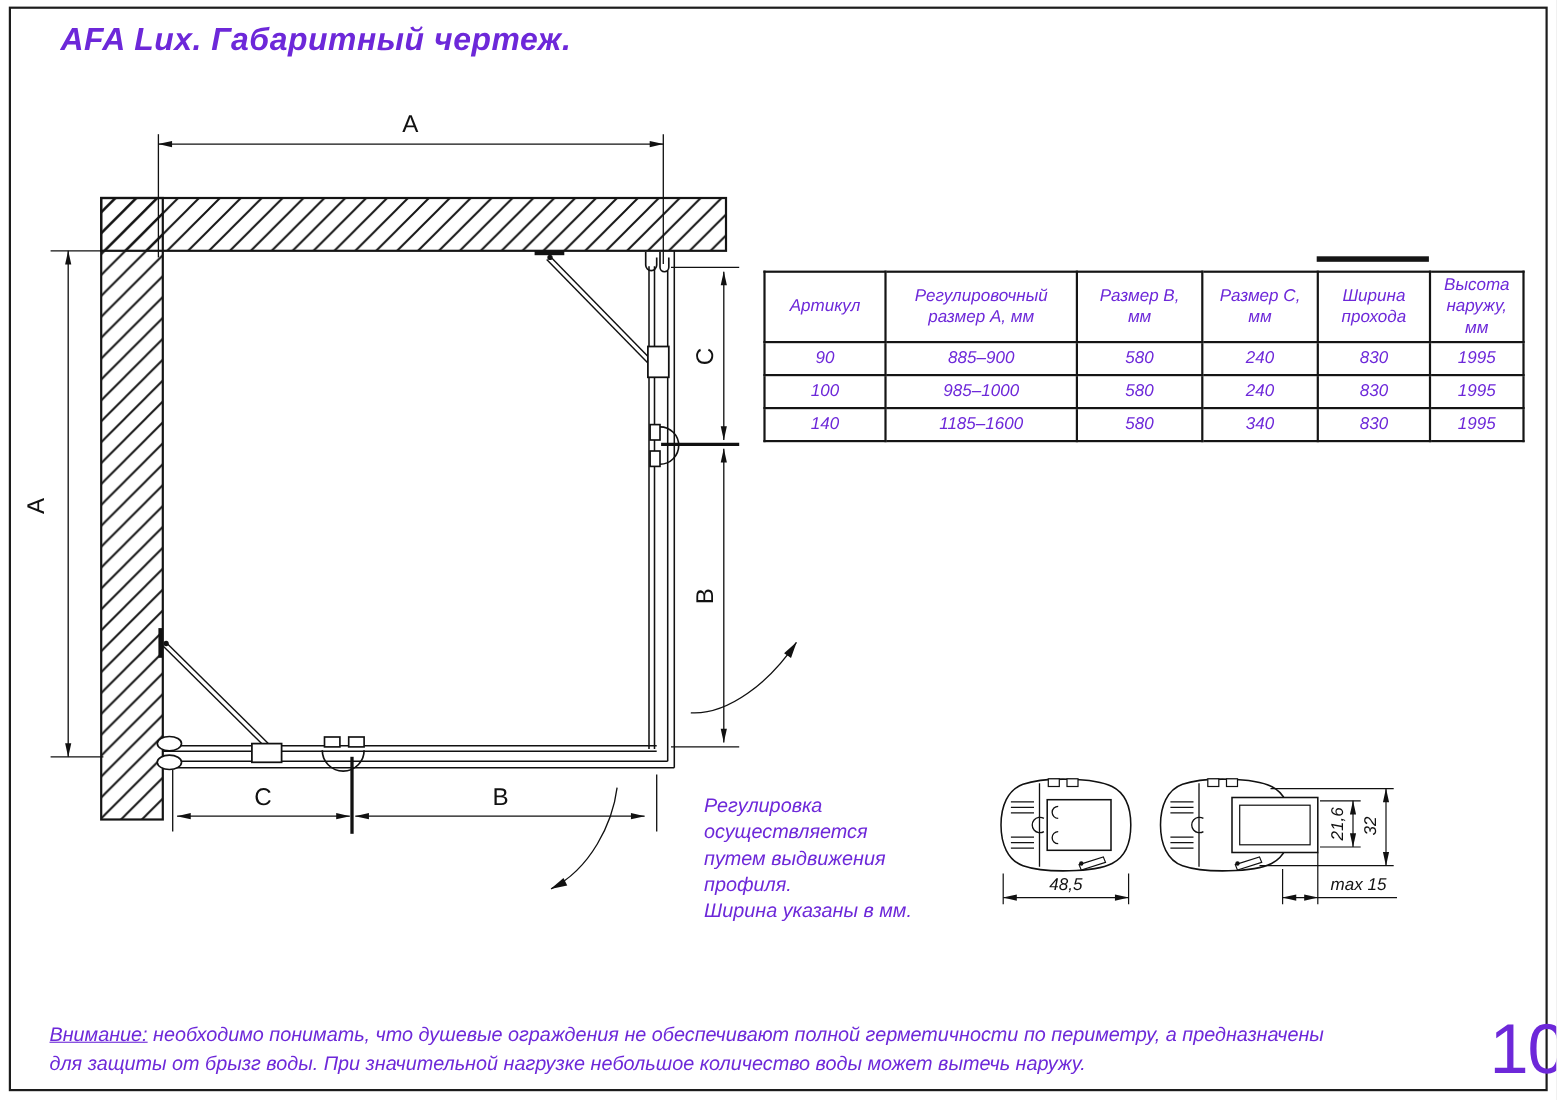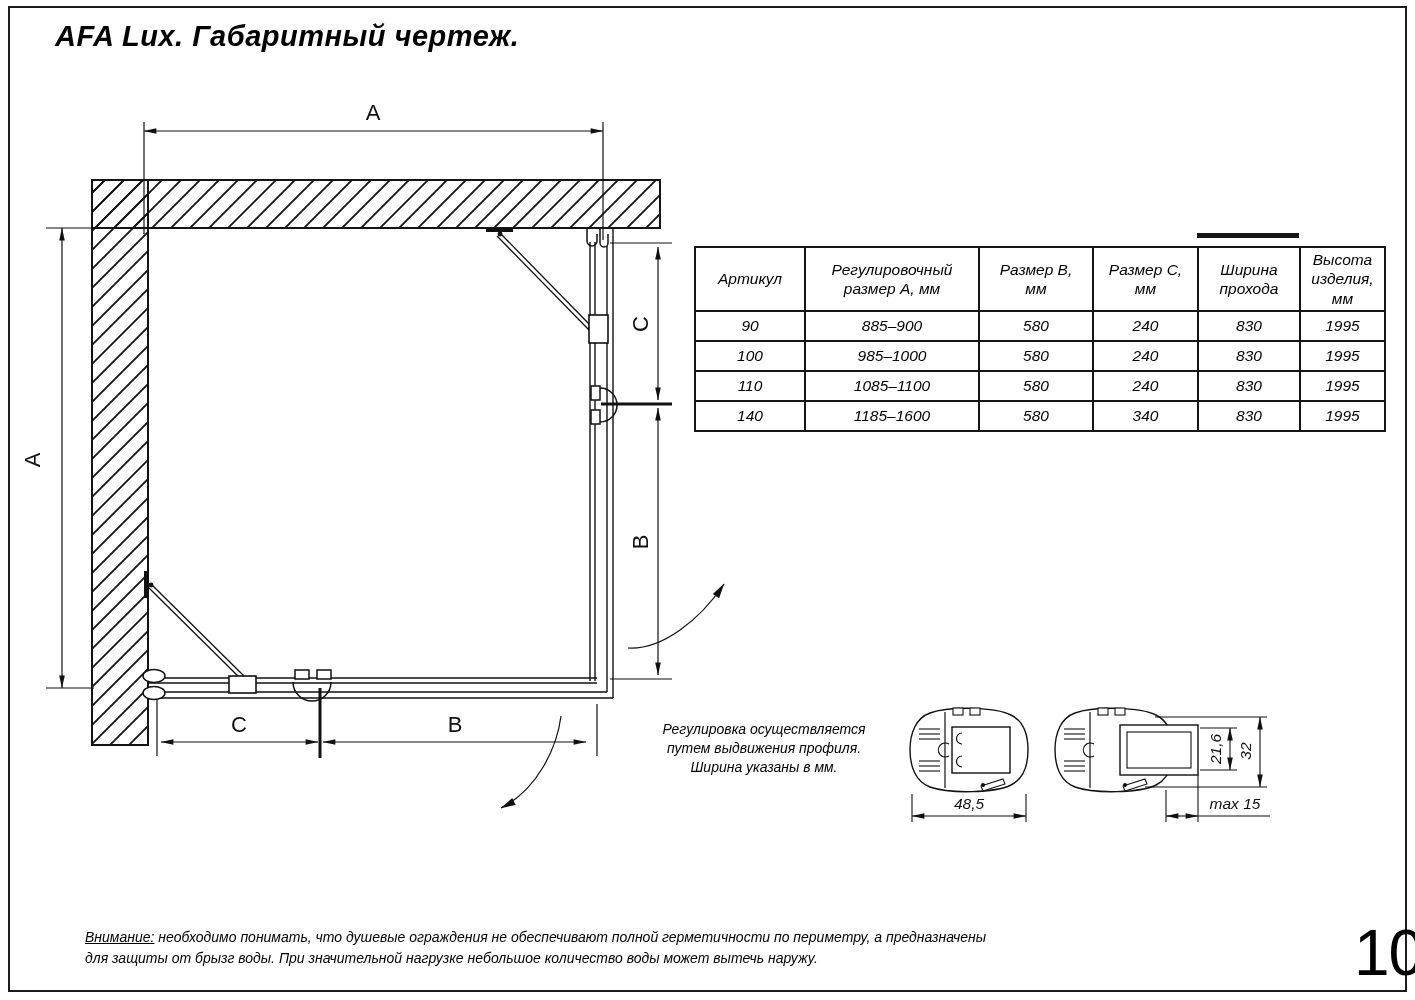--- a/index.html
+++ b/index.html
@@ -1,37 +1,37 @@
 <!DOCTYPE html>
 <html><head>
 <meta charset="utf-8">
 <style>
   html,body{margin:0;padding:0;background:#e8e8e8;}
   #page{position:relative;width:1415px;height:1000px;background:#ffffff;overflow:hidden;
-        font-family:"Liberation Sans",sans-serif;color:#000000;}
+        font-family:"Liberation Sans",sans-serif;color:#6d28d9;}
   #frame{position:absolute;left:8px;top:6px;right:8px;bottom:8px;border:2px solid #1c1c1c;pointer-events:none;}
   #title{position:absolute;left:55px;top:20px;font-size:29px;font-style:italic;font-weight:600;letter-spacing:.5px;}
   #mainsvg{position:absolute;left:0;top:80px;}
   #profsvg{position:absolute;left:880px;top:688px;}
   svg{font-family:"Liberation Sans",sans-serif;}
   svg text{fill:#111;}
   .dimlbl{font-size:22px;}
   .pdim{font-size:15.5px;font-style:italic;}
   
   #spec{position:absolute;left:694px;top:246px;border-collapse:collapse;table-layout:fixed;
         font-style:italic;font-size:15.5px;text-align:center;}
   #spec th,#spec td{border:2px solid #151515;padding:0 2px;white-space:pre-line;font-weight:normal;line-height:1.25;}
   #spec th{height:62px;}
   #spec td{height:28px;}
   #tbar{position:absolute;left:1197px;top:233px;width:102px;height:5px;background:#151515;}
   
-  #note{position:absolute;left:640px;top:720px;width:248px;text-align:center;
-        font-style:italic;font-size:14px;line-height:1.34;}
-  
-  #warn{position:absolute;left:45px;top:927px;width:1280px;font-style:italic;font-size:14px;line-height:1.52;margin-left:40px;}
+  #note{position:absolute;left:640px;top:720px;width:248px;text-align:left;
+        font-style:italic;font-size:18px;line-height:1.34;}
+  
+  #warn{position:absolute;left:45px;top:927px;width:1280px;font-style:italic;font-size:18px;line-height:1.52;}
   #warn .u{text-decoration:underline;}
   
   #pagenum{position:absolute;left:1354px;top:916px;font-size:64px;letter-spacing:-1px;}
 </style>
 </head>
 <body>
 
 <div id="page">
   <div id="frame"></div>
 
@@ -162,44 +162,36 @@
         <th>Артикул</th>
         <th>Регулировочный
 размер А, мм</th>
         <th>Размер В,
 мм</th>
         <th>Размер С,
 мм</th>
         <th>Ширина
 прохода</th>
         <th>Высота
-изделия,
+наружу,
 мм</th>
       </tr>
     </thead>
     <tbody>
       <tr>
         <td>90</td>
         <td>885–900</td>
         <td>580</td>
         <td>240</td>
         <td>830</td>
         <td>1995</td>
       </tr>
       <tr>
         <td>100</td>
         <td>985–1000</td>
-        <td>580</td>
-        <td>240</td>
-        <td>830</td>
-        <td>1995</td>
-      </tr>
-      <tr>
-        <td>110</td>
-        <td>1085–1100</td>
         <td>580</td>
         <td>240</td>
         <td>830</td>
         <td>1995</td>
       </tr>
       <tr>
         <td>140</td>
         <td>1185–1600</td>
         <td>580</td>
         <td>340</td>

